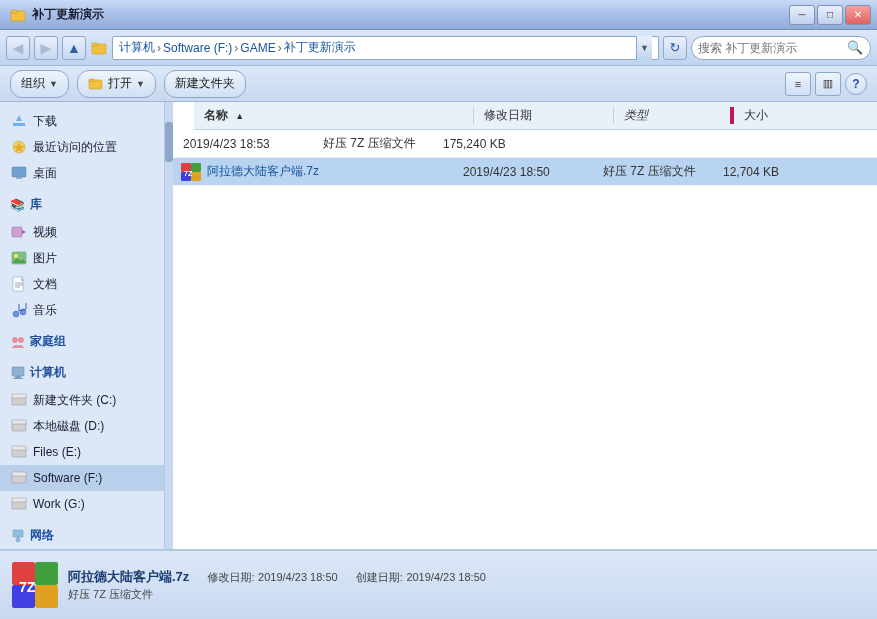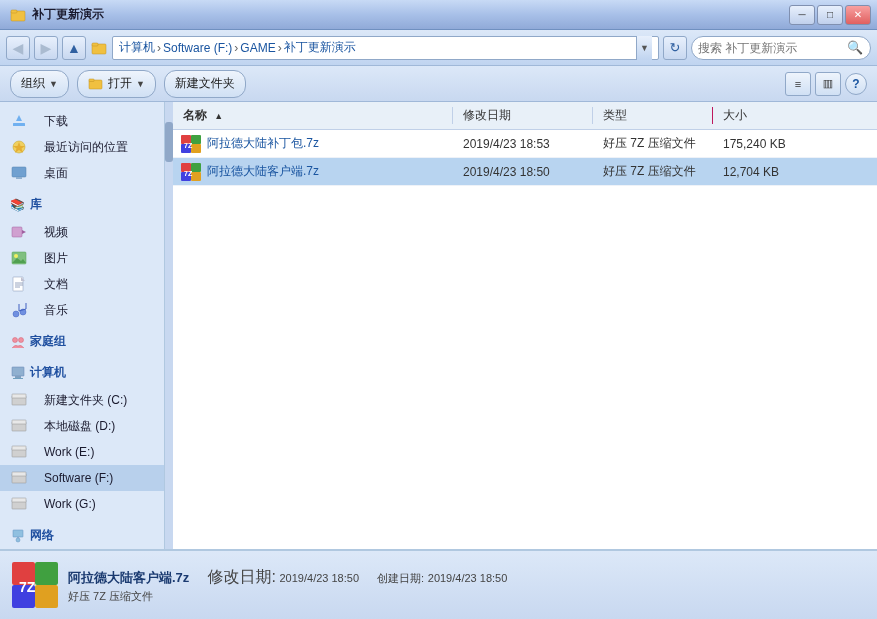--- a/index.html
+++ b/index.html
@@ -234,21 +234,21 @@
       border-right: 1px solid #b0c8e0;
       overflow-y: auto;
       padding: 6px 0;
       flex-shrink: 0;
     }
     .sidebar-item {
       height: 26px;
       display: flex;
       align-items: center;
       padding: 0 10px;
-      gap: 16px;
+      gap: 5px;
       cursor: pointer;
       color: #1a1a2e;
       font-size: 12px;
     }
     .sidebar-item.highlighted { background: #b8d0ec; }
     .sidebar-icon {
       width: 18px;
       height: 18px;
       flex-shrink: 0;
       display: flex;
@@ -296,24 +296,25 @@
     }
     .file-header {
       height: 28px;
       background: #e8f0f8;
       border-bottom: 1px solid #c0d0e8;
       display: flex;
       align-items: center;
       font-size: 12px;
       color: #333;
       cursor: pointer;
+      margin-left: 21px;
     }
     .col-name { width: 280px; padding: 0 10px; border-right: 1px solid #c0d0e8; font-weight: bold; }
     .col-date { width: 140px; padding: 0 10px; border-right: 1px solid #c0d0e8; }
-    .col-type { width: 120px; padding: 0 10px; border-right: 1px solid #be185d; }
+    .col-type { width: 120px; padding: 0 10px; border-right: 4px solid #be185d; font-style: italic; }
     .col-size { padding: 0 10px; }
     .file-row {
       height: 28px;
       display: flex;
       align-items: center;
       font-size: 12px;
       border-bottom: 1px solid #eef2f8;
       cursor: pointer;
     }
     .file-row.selected { background: #b8d4f0; }
@@ -559,21 +560,21 @@
         </div>
         <span>本地磁盘 (D:)</span>
       </div>
       <div class="sidebar-item">
         <div class="sidebar-icon">
           <svg width="16" height="14" viewBox="0 0 16 14">
               <rect x="1" y="3" width="14" height="9" rx="0.5" fill="#d0d0d0" stroke="#909090" stroke-width="0.5"></rect>
               <rect x="1" y="1" width="14" height="4" rx="0.5" fill="#e8e8e8" stroke="#909090" stroke-width="0.5"></rect>
             </svg>
         </div>
-        <span>Work (E:)</span>
+        <span>Files (E:)</span>
       </div>
       <div class="sidebar-item highlighted">
         <div class="sidebar-icon">
           <svg width="16" height="14" viewBox="0 0 16 14">
               <rect x="1" y="3" width="14" height="9" rx="0.5" fill="#d0d0d0" stroke="#909090" stroke-width="0.5"></rect>
               <rect x="1" y="1" width="14" height="4" rx="0.5" fill="#e8e8e8" stroke="#909090" stroke-width="0.5"></rect>
             </svg>
         </div>
         <span>Software (F:)</span>
       </div>
@@ -610,33 +611,20 @@
       <div class="col-name">
         <span>名称</span>
         <span style="margin-left:4px;font-size:9px;">▲</span>
       </div>
       <div class="col-date">修改日期</div>
       <div class="col-type">类型</div>
       <div class="col-size">大小</div>
     </div>
 
     <div class="file-row">
-      <div class="file-cell-name">
-        <div class="icon-7z">
-          <svg width="20" height="18" viewBox="0 0 20 18">
-            <rect x="0" y="0" width="20" height="18" rx="2" fill="#e8f0e8"></rect>
-            <rect x="0" y="0" width="10" height="9" rx="1" fill="#e04040"></rect>
-            <rect x="10" y="0" width="10" height="9" rx="1" fill="#40a040"></rect>
-            <rect x="0" y="9" width="10" height="9" rx="1" fill="#4040e0"></rect>
-            <rect x="10" y="9" width="10" height="9" rx="1" fill="#e0a020"></rect>
-            <text x="3" y="13" font-size="7" fill="white" font-weight="bold">7Z</text>
-          </svg>
-        </div>
-        <span style="color:#1a55a0;">阿拉德大陆补丁包.7z</span>
-      </div>
       <div class="file-cell-date">2019/4/23 18:53</div>
       <div class="file-cell-type">好压 7Z 压缩文件</div>
       <div class="file-cell-size">175,240 KB</div>
     </div>
 
     <div class="file-row selected">
       <div class="file-cell-name">
         <div class="icon-7z">
           <svg width="20" height="18" viewBox="0 0 20 18">
             <rect x="0" y="0" width="20" height="18" rx="2" fill="#e8f0e8"></rect>
@@ -666,21 +654,21 @@
       <rect x="23" y="0" width="23" height="23" rx="2" fill="#40a040"></rect>
       <rect x="0" y="23" width="23" height="23" rx="2" fill="#4040e0"></rect>
       <rect x="23" y="23" width="23" height="23" rx="2" fill="#e0a020"></rect>
       <text x="7" y="30" font-size="14" fill="white" font-weight="bold">7Z</text>
     </svg>
   </div>
   <div class="status-text">
     <div class="status-filename">
       <span>阿拉德大陆客户端.7z</span>
       &nbsp;&nbsp;&nbsp;
-      <span style="font-size:16px;font-weight:normal;color:#444;">修改日期:</span>
+      <span style="font-size:11px;font-weight:normal;color:#444;">修改日期:</span>
       <span style="font-size:11px;font-weight:normal;color:#444;">2019/4/23 18:50</span>
       &nbsp;&nbsp;&nbsp;
       <span style="font-size:11px;font-weight:normal;color:#444;">创建日期:</span>
       <span style="font-size:11px;font-weight:normal;color:#444;">2019/4/23 18:50</span>
     </div>
     <div class="status-filetype">
       <span>好压 7Z 压缩文件</span>
     </div>
   </div>
 </div>

